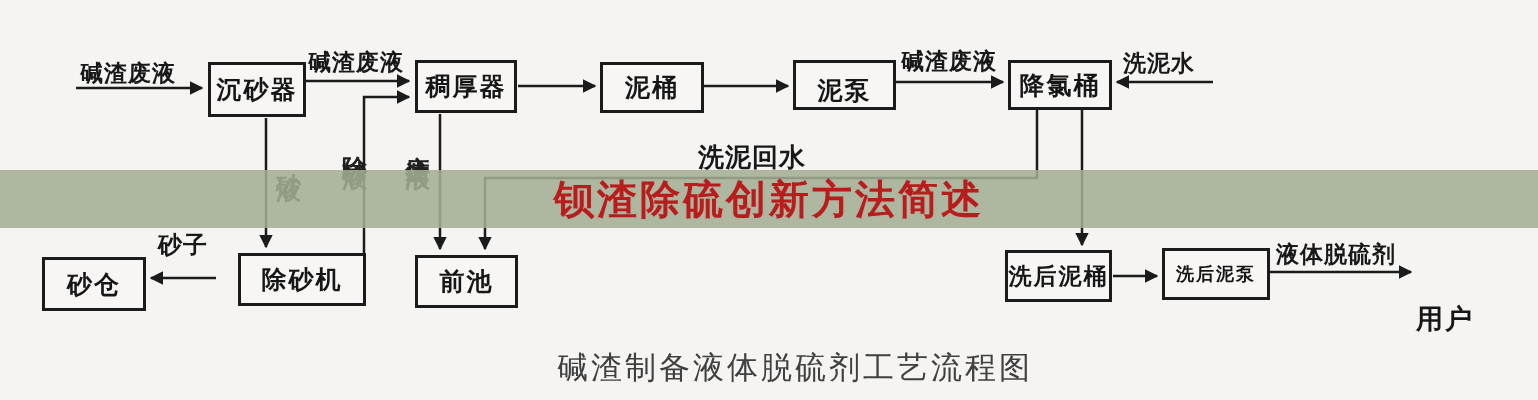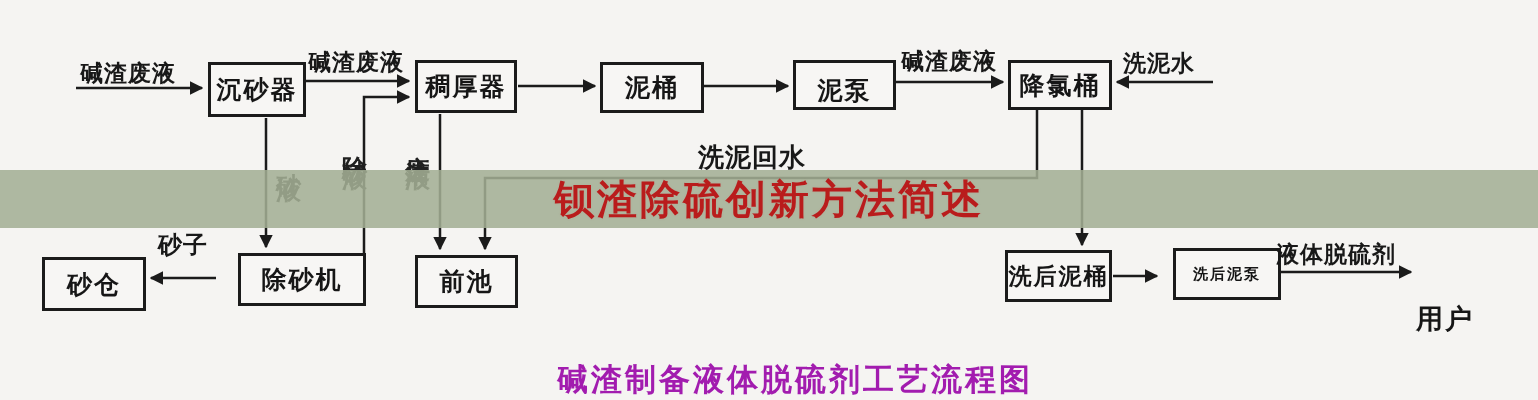--- a/index.html
+++ b/index.html
@@ -41,22 +41,22 @@
     background:rgba(163,175,148,0.87);
     display:flex;align-items:center;justify-content:center;
   }
   .banner-text{
     font-weight:bold;font-size:40px;color:#b91c1c;
     letter-spacing:3px;
     text-shadow:0 0 2px rgba(190,140,130,0.35);
   }
   .diagram-title{
     position:absolute;z-index:2;
-    left:calc(50% + 26px);top:359px;transform:translateX(-50%);
-    font-weight:bold;font-size:31px;color:#a21caf;
+    left:calc(50% + 26px);top:347px;transform:translateX(-50%);
+    font-weight:normal;font-size:31px;color:#404040;
     letter-spacing:3px;white-space:nowrap;
   }
 </style>
 </head>
 <body>
 
 <div class="stage">
 
   <svg class="lines" width="1538" height="400" viewBox="0 0 1538 400">
     <defs>
@@ -102,21 +102,21 @@
   </div>
   <div class="node" style="left:218px;top:253px;width:128px;height:53px;margin-left:20px;">
     <span>除砂机</span>
   </div>
   <div class="node" style="left:415px;top:255px;width:103px;height:53px;">
     <span>前池</span>
   </div>
   <div class="node" style="left:1005px;top:250px;width:107px;height:52px;font-size:23px;justify-content:center;">
     <span>洗后泥桶</span>
   </div>
-  <div class="node" style="left:1162px;top:248px;width:108px;height:52px;font-size:15px;margin-left:11px;">
+  <div class="node" style="left:1162px;top:248px;width:108px;height:52px;font-size:18px;">
     <span>洗后泥泵</span>
   </div>
   <div class="plain-node" style="left:1416px;top:253px;">用户</div>
 
   <div class="flabel" style="left:80px;top:58px;">碱渣废液</div>
   <div class="flabel" style="left:308px;top:47px;">碱渣废液</div>
   <div class="flabel" style="left:901px;top:46px;">碱渣废液</div>
   <div class="flabel" style="left:1123px;top:48px;">洗泥水</div>
   <div class="flabel" style="left:698px;top:140px;font-size:26px;">洗泥回水</div>
   <div class="flabel" style="left:158px;top:229px;font-size:24px;">砂子</div>

